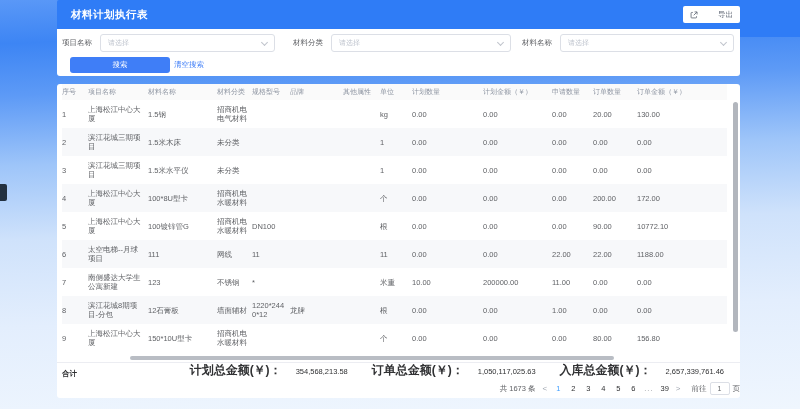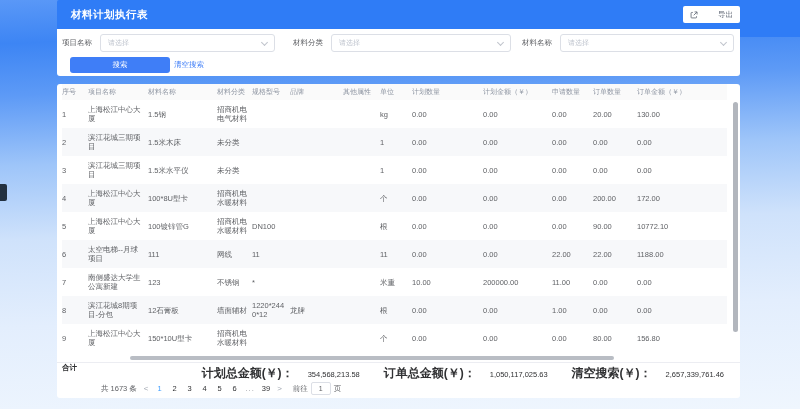--- a/index.html
+++ b/index.html
@@ -35,28 +35,28 @@
     background:#fafafa;white-space:nowrap;overflow:hidden;}
   tbody tr{height:28px;}
   tbody tr:nth-child(even){background:#f7f8fa;}
   td{font-size:7.5px;color:#606266;line-height:9px;padding:1px 3px 1px 0;word-break:break-all;vertical-align:middle;}
   
   .hbar{position:absolute;left:0;right:10px;top:272px;height:4px;}
   .hthumb{position:absolute;left:73px;width:484px;height:4px;background:#b9bdc4;border-radius:2px;cursor:pointer;}
   .vthumb{position:absolute;right:2px;top:18px;width:5px;height:230px;background:#b2b6bd;border-radius:3px;cursor:pointer;}
   
   .totals{position:absolute;left:0;right:0;top:278px;height:17px;border-top:1px solid #ecedf2;background:#fff;
-    display:flex;align-items:flex-start;justify-content:space-between;padding:0 16px 0 5px;box-sizing:border-box;}
+    display:flex;align-items:flex-end;justify-content:space-between;padding:0 16px 0 5px;box-sizing:border-box;}
   .total-label{font-size:7.5px;font-weight:700;color:#303133;}
   .sum-wrap{display:flex;align-items:center;}
   .sum-item{margin-left:24px;white-space:nowrap;}
   .sum-label{font-size:12px;color:#303133;font-weight:700;}
   .sum-val{font-size:7.5px;color:#303133;margin-left:2px;font-weight:400;padding-left:12px;}
   
-  .pager{position:absolute;left:0;right:0;top:295px;height:19px;display:flex;align-items:center;justify-content:flex-start;
+  .pager{position:absolute;left:0;right:0;top:295px;height:19px;display:flex;align-items:center;justify-content:flex-end;
     gap:7px;font-size:7.5px;color:#606266;padding-left:44px;box-sizing:border-box;}
   .ptotal{color:#606266;white-space:nowrap;}
   .arrow{color:#a0a6b0;font-size:8px;cursor:pointer;}
   .page{min-width:8px;text-align:center;cursor:pointer;color:#303133;}
   .page.active{color:#409eff;}
   .page.dots{color:#909399;letter-spacing:1px;cursor:default;}
   .goto{display:flex;align-items:center;gap:3px;margin-left:4px;}
   .goto-input{width:20px;height:13px;border:1px solid #dcdfe6;border-radius:2px;font-size:7px;text-align:center;
     color:#606266;padding:0;box-sizing:border-box;font-family:inherit;}
   
@@ -289,21 +289,21 @@
     <div class="hbar">
       <div class="hthumb"></div>
     </div>
     <div class="vthumb"></div>
 
     <div class="totals">
       <span class="total-label">合计</span>
       <span class="sum-wrap" id="summary-items">
           <span class="sum-item"><span class="sum-label">计划总金额(￥)：</span><span class="sum-val">354,568,213.58</span></span>
           <span class="sum-item"><span class="sum-label">订单总金额(￥)：</span><span class="sum-val">1,050,117,025.63</span></span>
-          <span class="sum-item"><span class="sum-label">清空搜索(￥)：</span><span class="sum-val">2,657,339,761.46</span></span>
+          <span class="sum-item"><span class="sum-label">入库总金额(￥)：</span><span class="sum-val">2,657,339,761.46</span></span>
         </span>
     </div>
 
     <div class="pager">
       <span class="ptotal">共 1673 条</span>
       <span class="arrow">&lt;</span>
       <span id="pages" style="display:flex;gap:7px;align-items:center;">
           <span class="page active">1</span>
           <span class="page">2</span>
           <span class="page">3</span>

